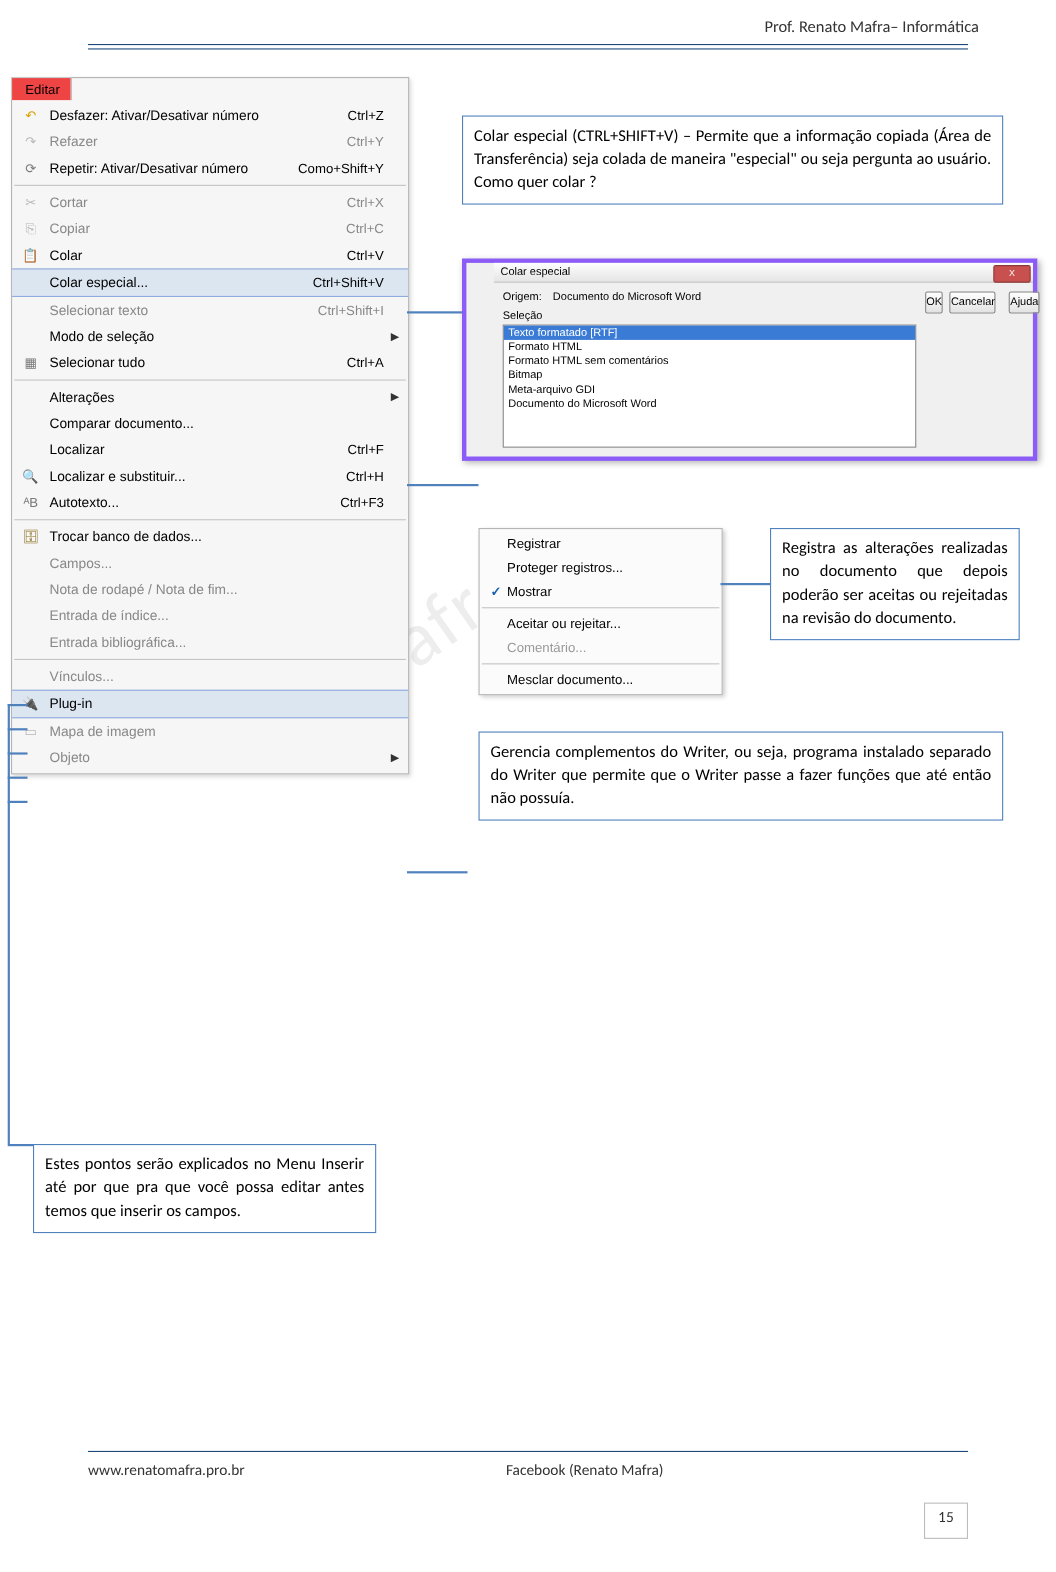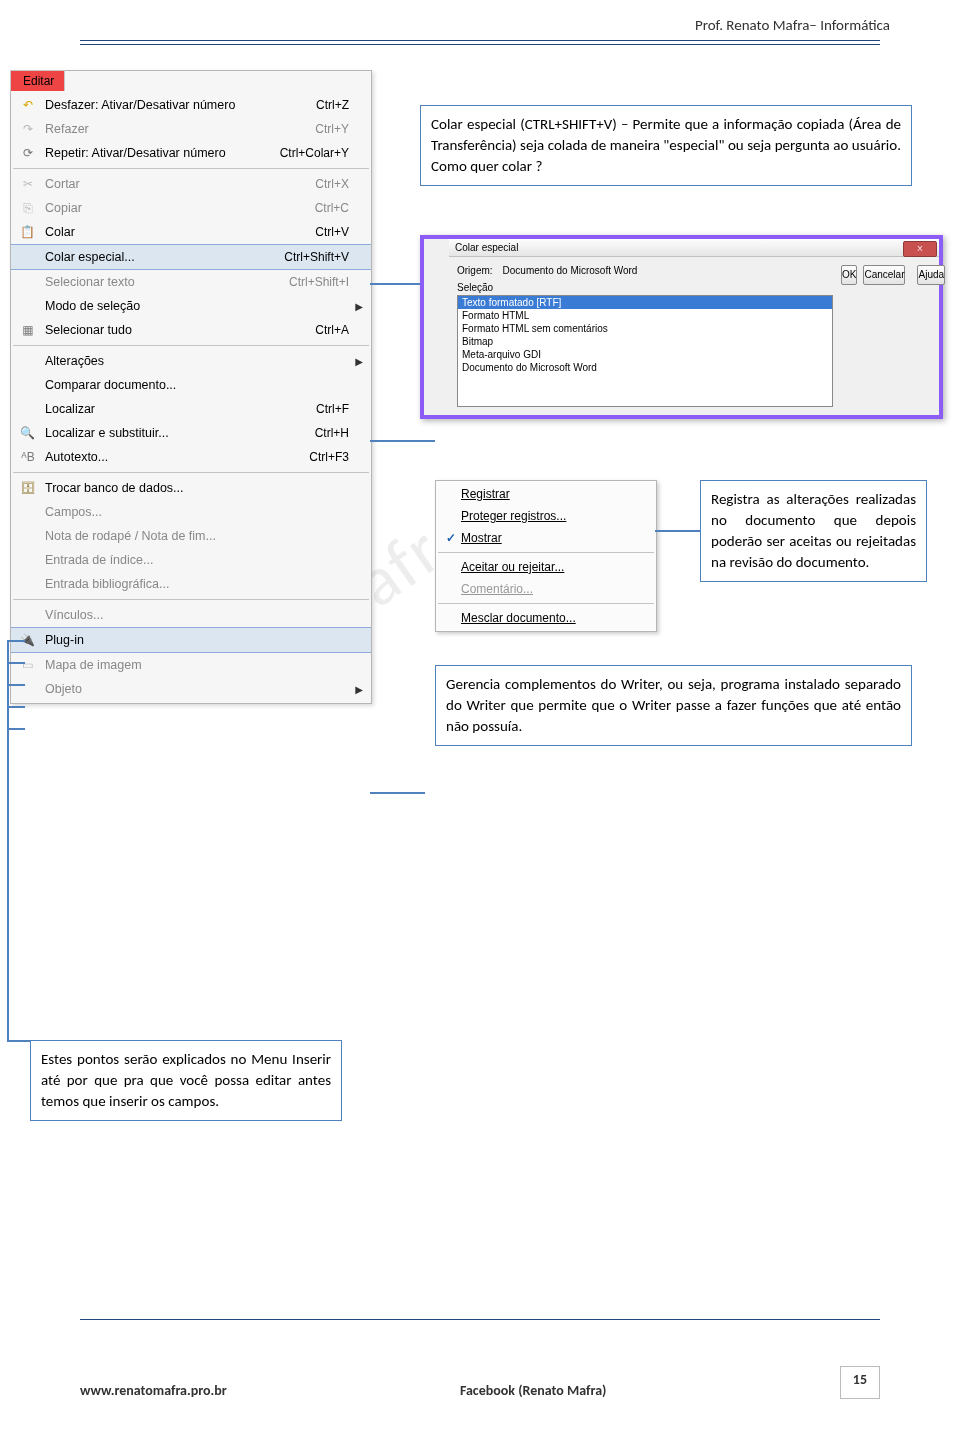--- a/index.html
+++ b/index.html
@@ -179,21 +179,21 @@
     font-size: 12px;
     padding: 2px 0;
   }
   .sub-row {
     display: flex;
     align-items: center;
     height: 22px;
     padding: 0 5px;
   }
   .sub-check { width: 20px; text-align: center; color: #1a5fb4; font-weight: bold; }
-  .sub-label { flex: 1; font-size: 12px; text-decoration: underline; }
+  .sub-label { flex: 1; font-size: 12px; }
   .sub-label.dim { color: #999; }
 
   .watermark {
     position: absolute;
     top: 540px;
     left: 300px;
     font-family: Calibri, sans-serif;
     font-size: 70px;
     color: #bbb;
     opacity: 0.25;
@@ -209,21 +209,21 @@
     width: 100%;
     font-family: Calibri, sans-serif;
     font-size: 14px;
     color: #333;
   }
   .footer-line {
     margin: 0 80px 8px 80px;
     height: 1px;
     background: #1f497d;
   }
-  .footer-row { display: flex; padding: 0 80px; align-items: flex-end; font-weight: bold; }
+  .footer-row { display: flex; padding: 0 80px; align-items: flex-start; }
   .foot-l { flex: 1; }
   .foot-c { flex: 1; }
   .page-num-box {
     border: 1px solid #bcbcbc;
     background: #fff;
     padding: 4px 12px 10px 12px;
     font-size: 14px;
     color: #333;
     margin-top: 38px;
   }
@@ -257,21 +257,21 @@
         </div>
         <div class="menu-row">
           <div class="menu-icon ic-dim">↷</div>
           <div class="menu-label dim">Refazer</div>
           <div class="menu-short dim">Ctrl+Y</div>
           <div class="submenu-arrow"></div>
         </div>
         <div class="menu-row">
           <div class="menu-icon ic-gray">⟳</div>
           <div class="menu-label">Repetir: Ativar/Desativar número</div>
-          <div class="menu-short">Ctrl+Colar+Y</div>
+          <div class="menu-short">Como+Shift+Y</div>
           <div class="submenu-arrow"></div>
         </div>
         <div class="menu-sep"></div>
         <div class="menu-row">
           <div class="menu-icon ic-dim">✂</div>
           <div class="menu-label dim">Cortar</div>
           <div class="menu-short dim">Ctrl+X</div>
           <div class="submenu-arrow"></div>
         </div>
         <div class="menu-row">

